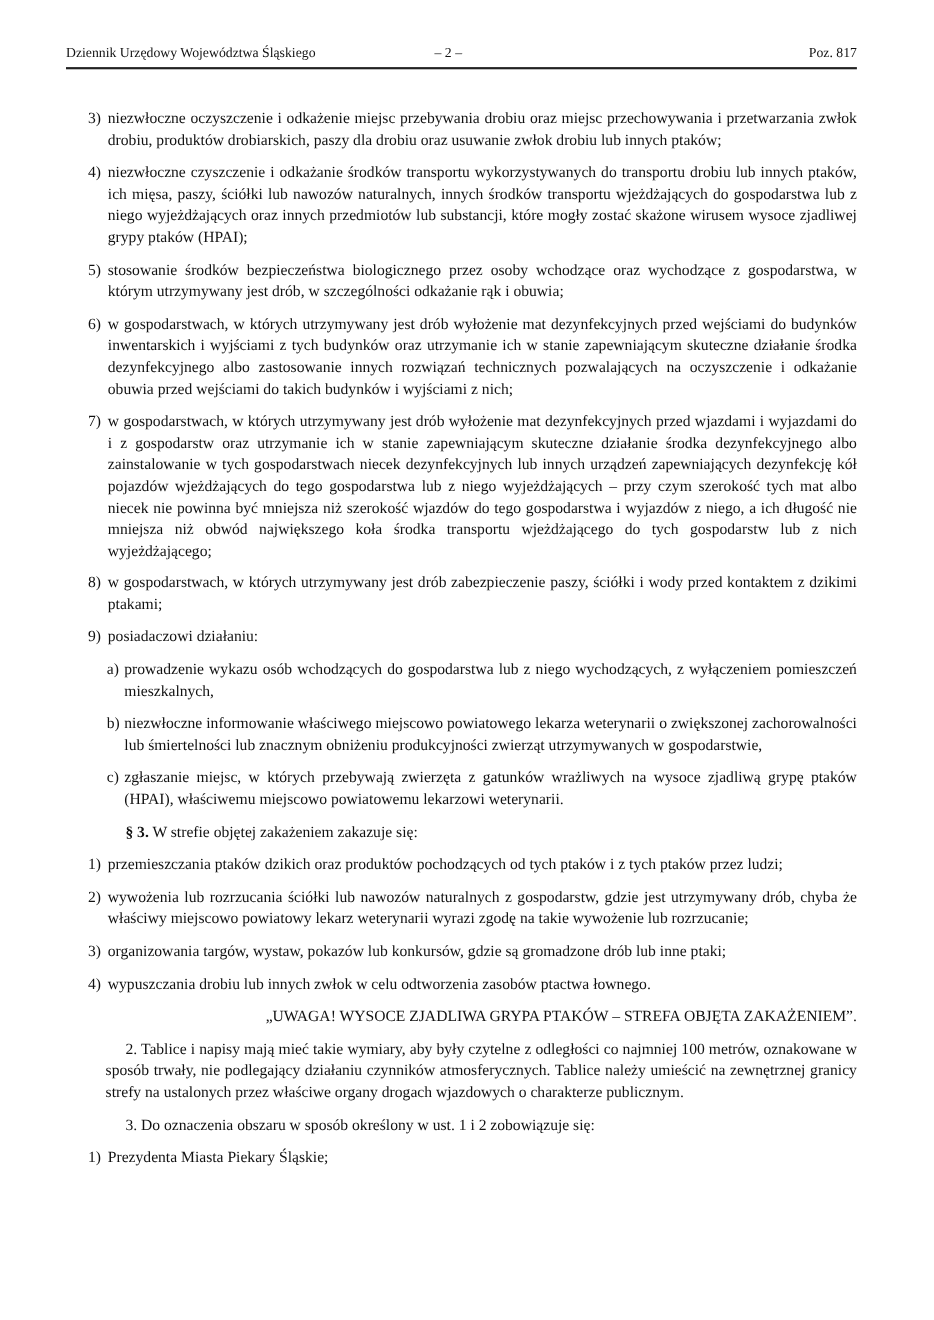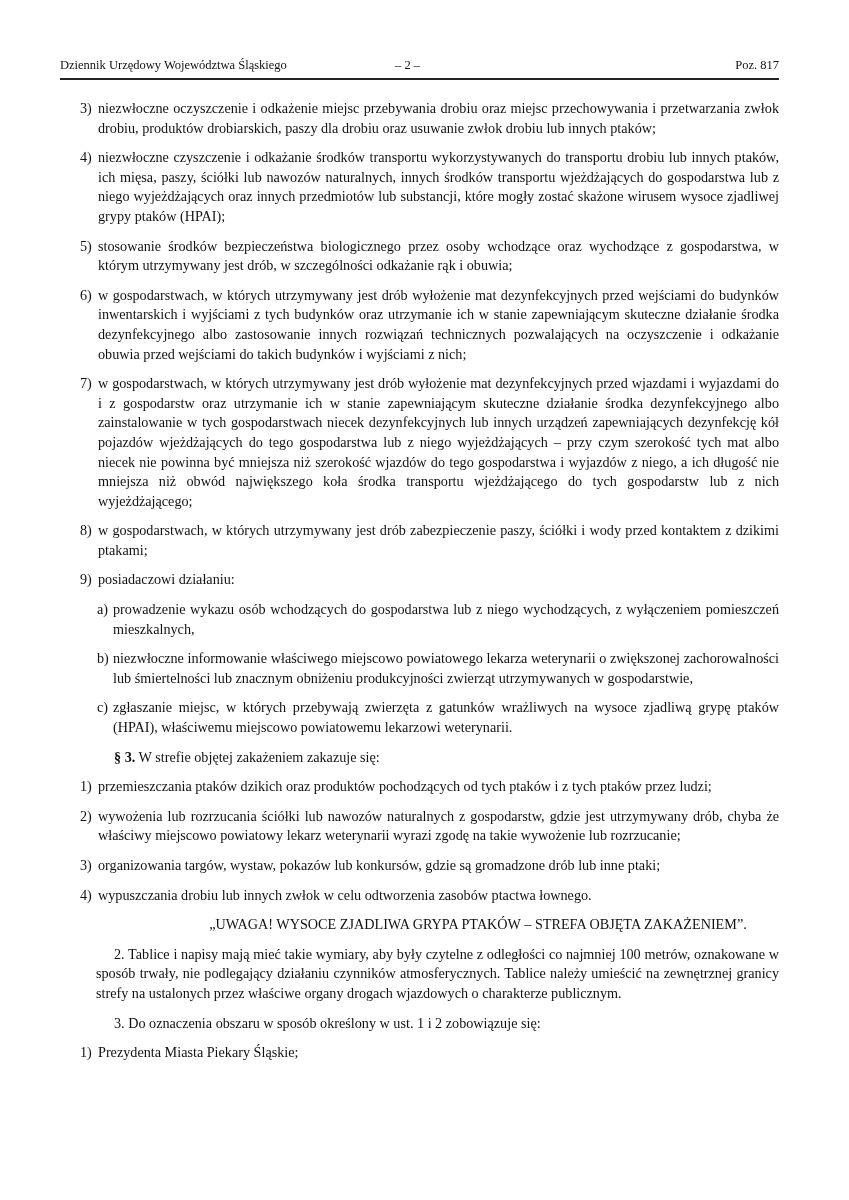--- a/index.html
+++ b/index.html
@@ -2,41 +2,41 @@
 <html><head>
 <meta charset="utf-8">
 <style>
   html, body { margin: 0; padding: 0; background: #ffffff; }
   body {
     width: 849px; height: 1200px; position: relative; overflow: hidden;
     font-family: "Liberation Serif", "DejaVu Serif", serif;
     color: #111111;
   }
   .header {
-    position: absolute; left: 60px; top: 57px; width: 719px;
+    position: absolute; left: 60px; top: 40px; width: 719px;
     font-size: 12.5px; line-height: 16px;
     display: flex; justify-content: space-between;
     padding-bottom: 5px; border-bottom: 2px solid #222;
   }
   .header .h-left { flex: 0 0 auto; }
   .header .h-center { position: absolute; left: 335px; }
   .header .h-right { flex: 0 0 auto; }
   .content {
     position: absolute; left: 80px; top: 99px; width: 699px;
     font-size: 14.2px; line-height: 19.6px;
   }
   .item {
     display: flex; text-align: justify; margin-bottom: 10px;
   }
   .item .num { flex: 0 0 18px; white-space: nowrap; }
   .item .txt { flex: 1 1 auto; text-align: justify; }
   .sub { margin-left: 17px; }
   .sub .num { flex: 0 0 16px; }
   .para { text-align: justify; margin-bottom: 10px; text-indent: 18px; margin-left: 16px; }
-  .center-quote { text-align: center; padding-left: 97px; margin-bottom: 10px; font-family: Liberation Serif, serif; }
+  .center-quote { text-align: right; padding-left: 97px; margin-bottom: 10px; font-family: Liberation Serif, serif; }
   b { font-weight: bold; }
 </style>
 </head>
 <body>
 
 <div class="header">
   <span class="h-left">Dziennik Urzędowy Województwa Śląskiego</span>
   <span class="h-center">– 2 –</span>
   <span class="h-right">Poz. 817</span>
 </div>

